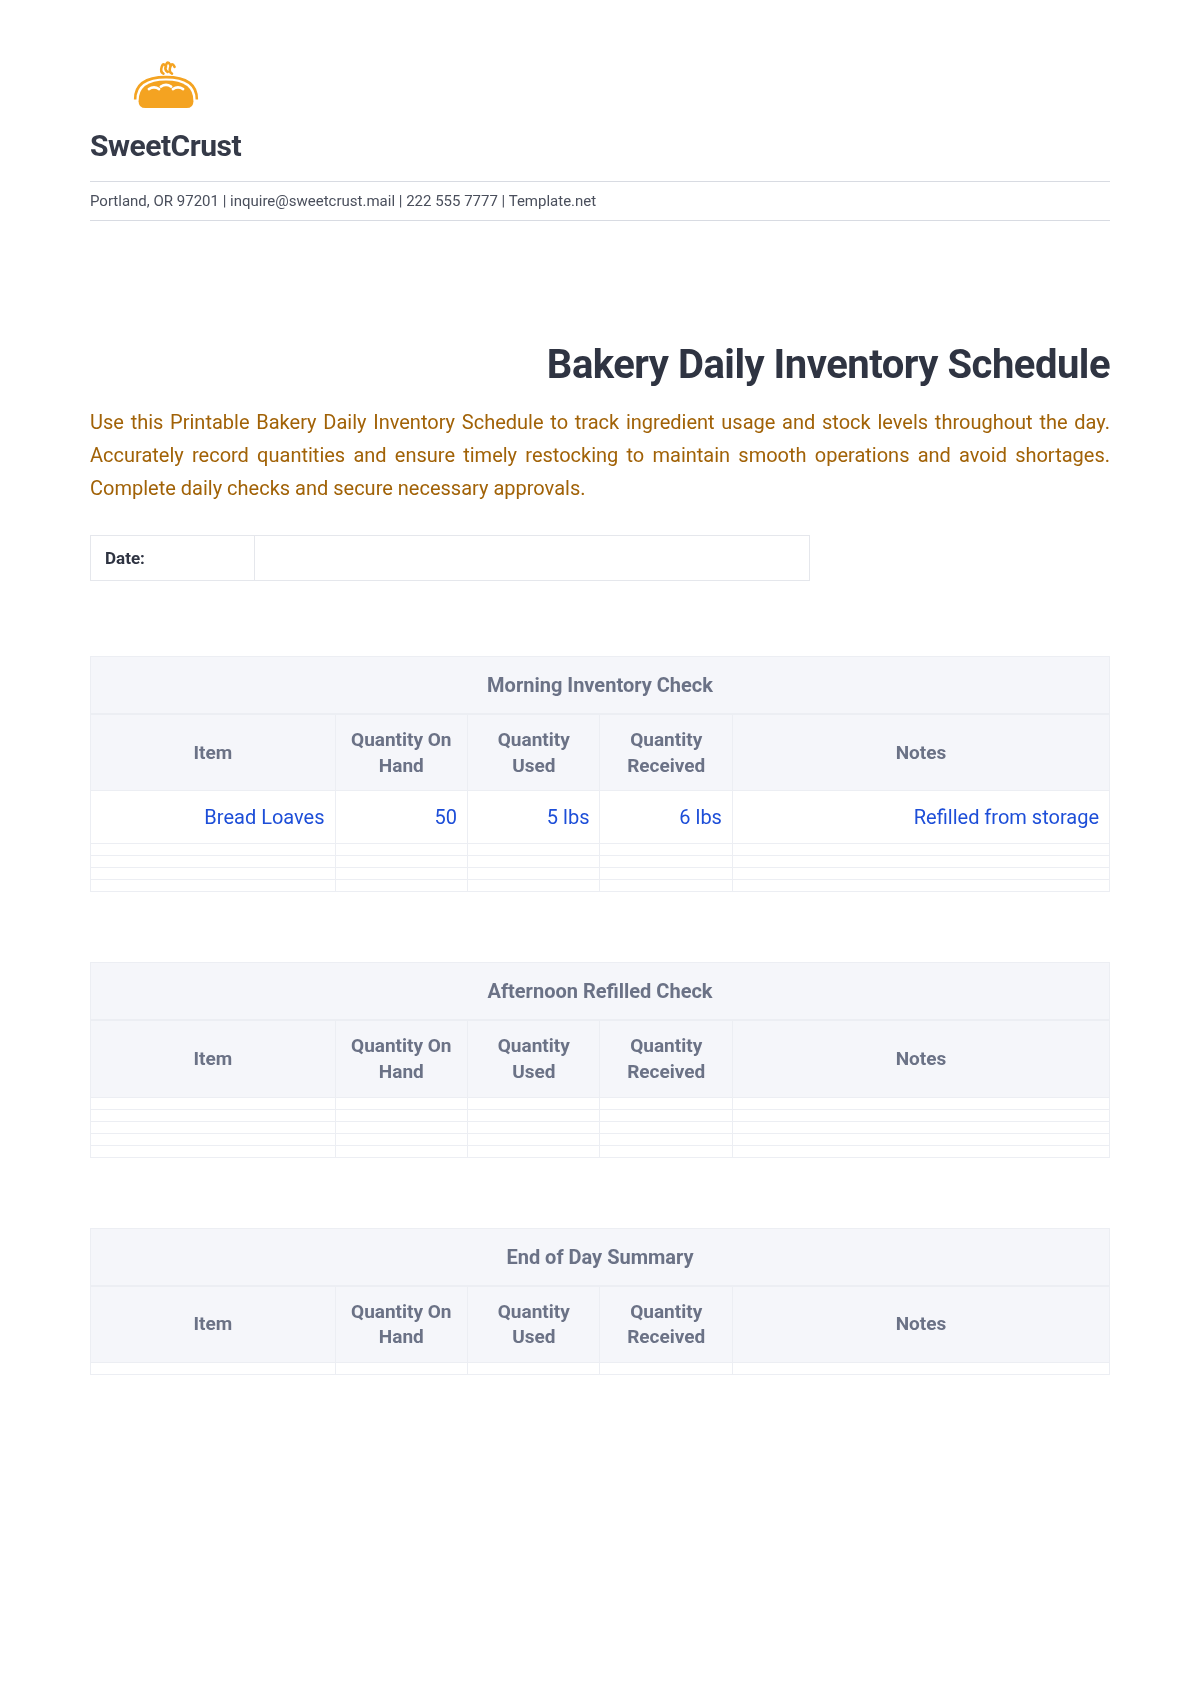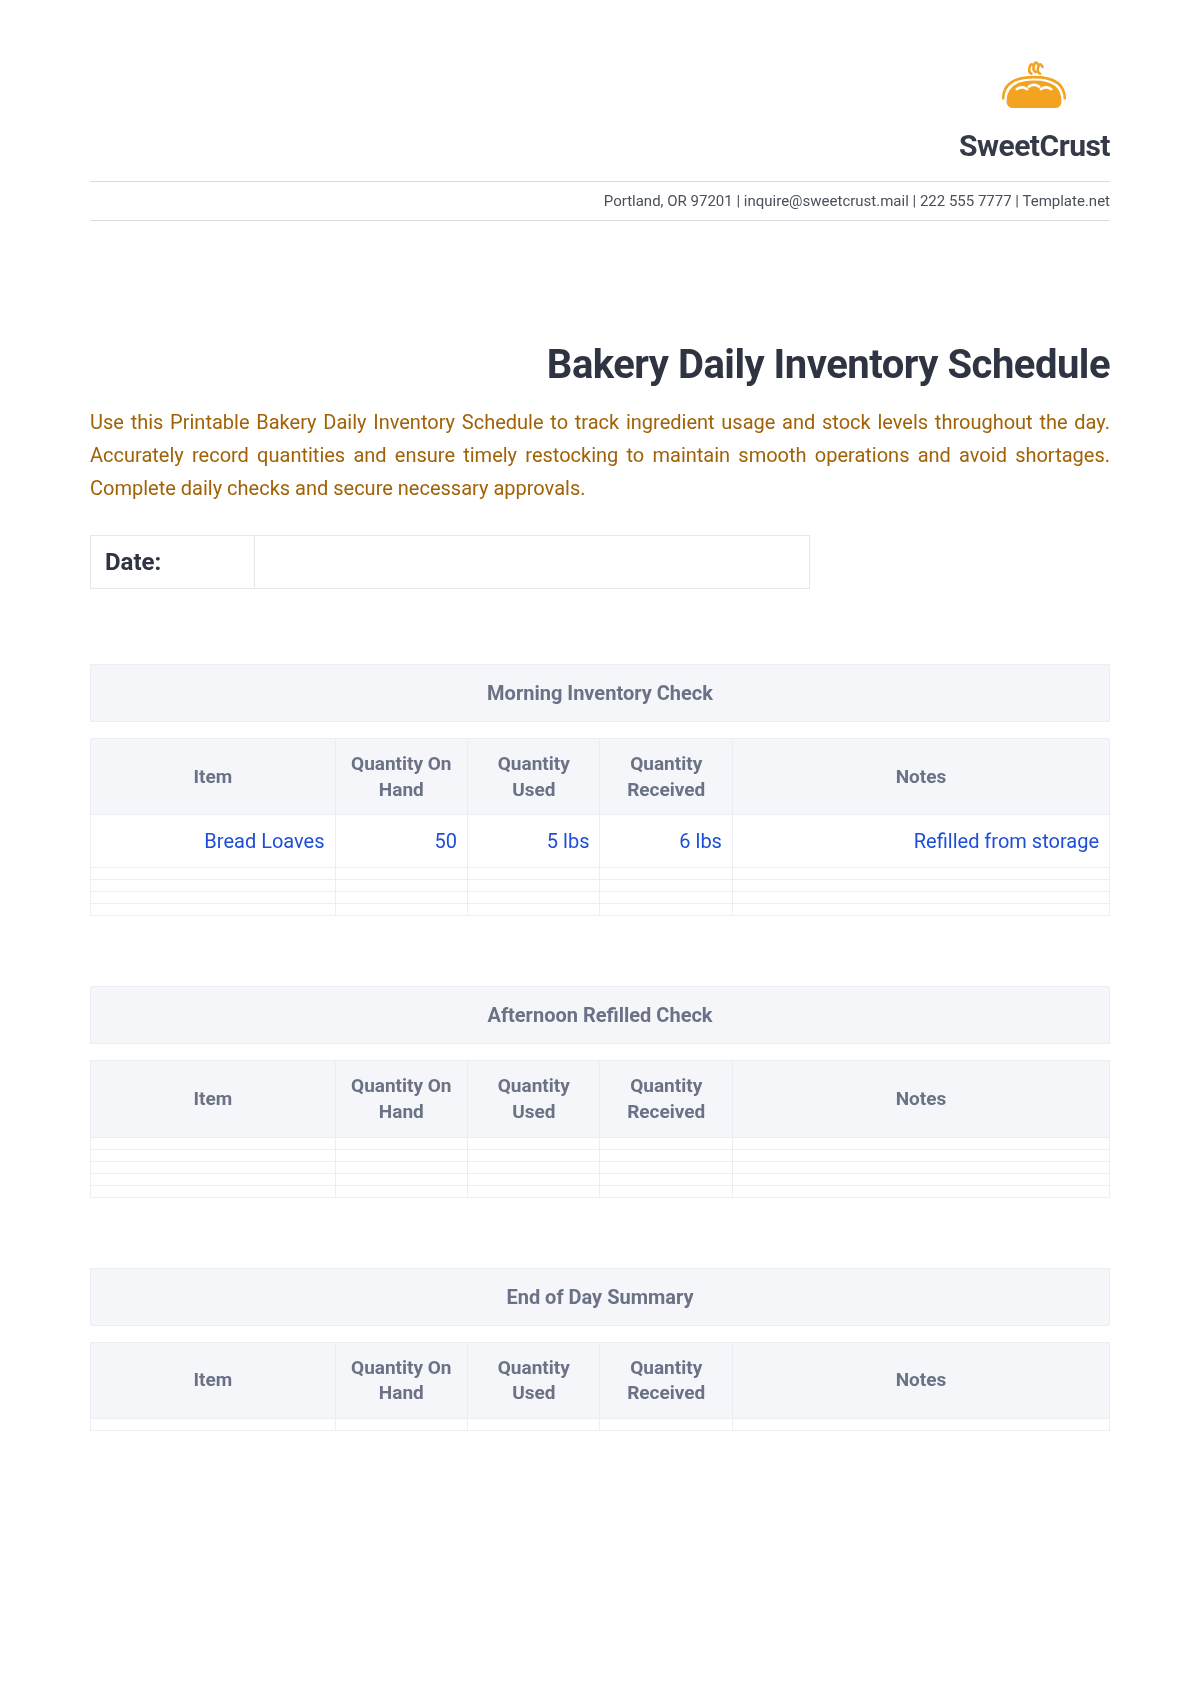--- a/index.html
+++ b/index.html
@@ -3,41 +3,40 @@
 <meta charset="utf-8">
 <style>
   * { box-sizing: border-box; margin: 0; padding: 0; }
   body {
     font-family: -apple-system, BlinkMacSystemFont, "Segoe UI", Roboto, Arial, sans-serif;
     background: #ffffff;
     width: 1200px;
     padding: 60px 90px;
     color: #353a48;
   }
-  .header { text-align: right; }
+  .header { text-align: left; }
   .logo-wrap { display: inline-block; }
   .bread-svg { width: 90px; height: 60px; display: block; margin: 0 auto 8px; }
   .brand-name { font-size: 30px; font-weight: 700; color: #353a48; letter-spacing: -0.5px; }
   .hr1 { border: none; border-top: 1px solid #d8dbe2; margin: 18px 0 10px; }
   .contact { font-size: 15px; color: #4a4f5c; margin-bottom: 10px; }
   .hr2 { border: none; border-top: 1px solid #d8dbe2; margin: 0 0 120px; }
   .doc-title { font-size: 40px; font-weight: 700; text-align: right; color: #2f3442; margin-bottom: 18px; letter-spacing: -0.5px;}
   .intro { font-size: 20px; color: #a16207; line-height: 1.65; text-align: justify; margin-bottom: 30px; }
   .date-row { display: flex; width: 720px; margin-bottom: 75px; }
-  .date-label-cell { border: 1px solid #e5e7ec; padding: 12px 14px; font-weight: 700; font-size: 24px; color: #2f3442; width: 165px; }
+  .date-label-cell { border: 1px solid #e5e7ec; padding: 12px 14px; font-weight: 700; font-size: 17px; color: #2f3442; width: 165px; }
   .date-value-cell { border: 1px solid #e5e7ec; border-left: none; flex: 1; }
   .section-bar {
     background: #f5f6fa;
     text-align: center;
     font-weight: 700;
     font-size: 20px;
     color: #6b7286;
     padding: 16px;
     border: 1px solid #eceef3;
-    margin-bottom: 16px;
   }
   table.inv {
     width: 100%;
     border-collapse: collapse;
     margin-bottom: 70px;
   }
   table.inv th {
     background: #f5f6fa;
     border: 1px solid #eceef3;
     font-weight: 700;

